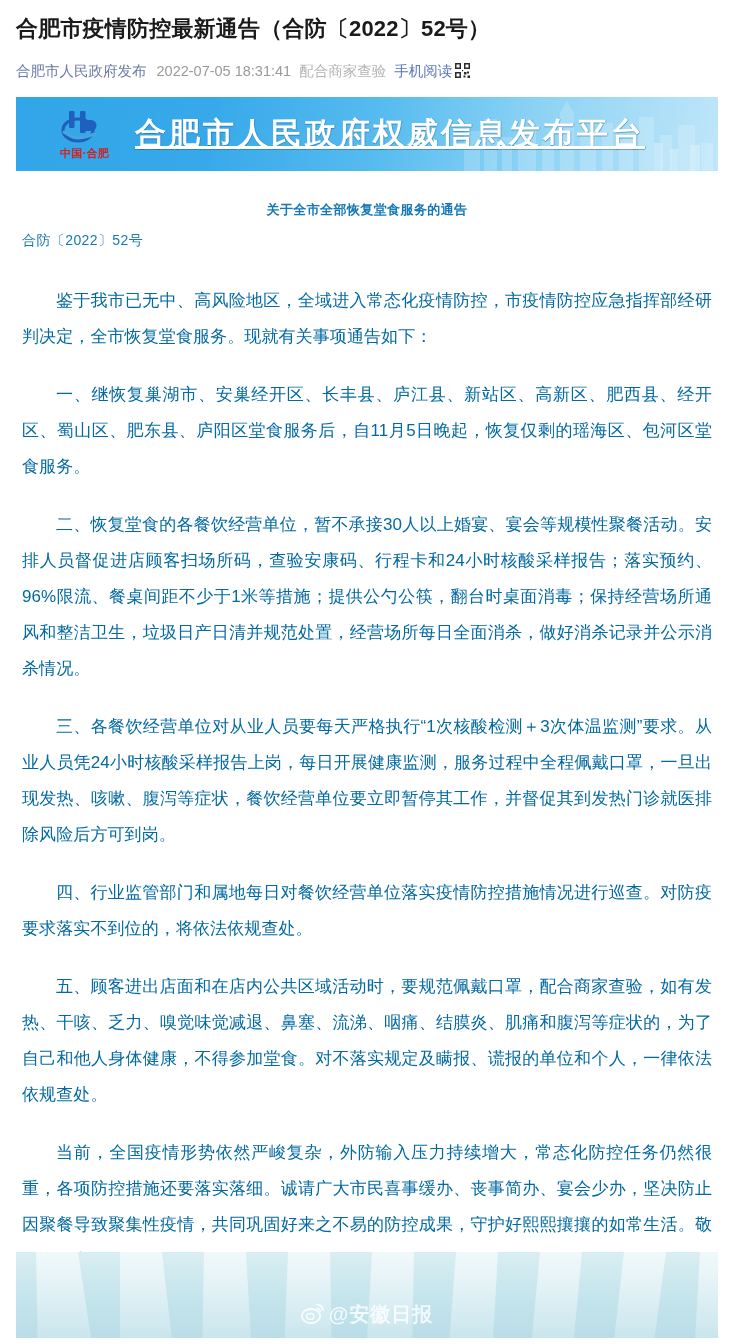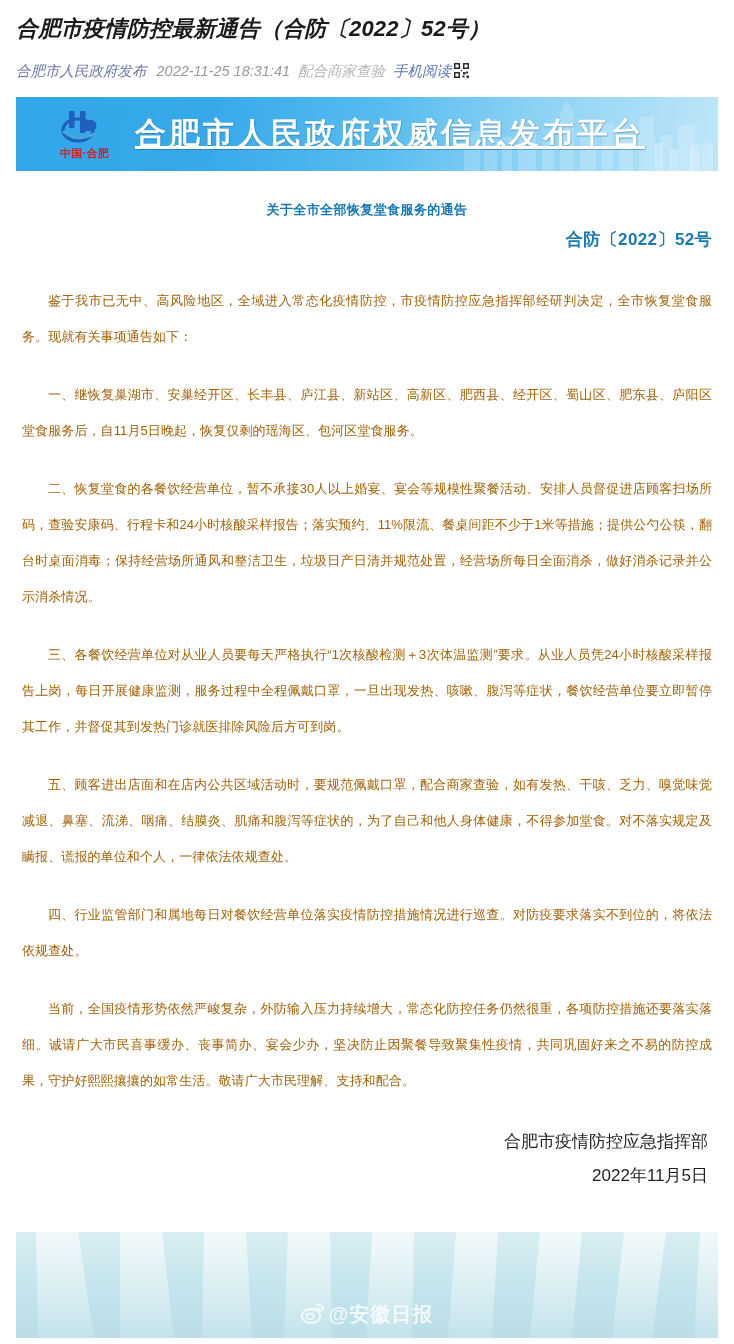--- a/index.html
+++ b/index.html
@@ -12,21 +12,20 @@
     height: 1344px;
     font-family: "Liberation Sans", "DejaVu Sans", sans-serif;
     color: #222222;
     overflow: hidden;
     position: relative;
   }
 
   
   .article-header {
     padding: 14px 4px 0 16px;
-    font-style: italic;
   }
   .page-title {
     font-size: 22px;
     line-height: 30px;
     font-weight: 700;
     color: #1a1a1a;
     letter-spacing: 0.2px;
     margin: 0;
   }
   .meta-row {
@@ -126,31 +125,31 @@
   .doc-title {
     text-align: center;
     color: #1678b5;
     font-weight: 700;
     font-size: 13px;
     line-height: 30px;
     margin-top: 24px;
     letter-spacing: 0.4px;
   }
   .doc-subtitle {
-    text-align: right;
+    text-align: left;
     color: #1678b5;
-    font-weight: 700;
-    font-size: 17px;
+    font-weight: 400;
+    font-size: 14px;
     line-height: 30px;
     letter-spacing: 0.4px;
   }
   .para {
-    font-size: 13px;
+    font-size: 17px;
     line-height: 36px;
-    color: #a16207;
+    color: #0369a1;
     text-align: justify;
     text-justify: inter-ideograph;
     margin: 22px 0 0 0;
     text-indent: 2em;
     letter-spacing: 0.1px;
   }
   .para.first {
     margin-top: 28px;
   }
   .sign {
@@ -164,21 +163,21 @@
   .sign .sign-date {
     display: block;
   }
 
   
   .footer-image {
     position: absolute;
     left: 16px;
     right: 16px;
     bottom: 6px;
-    height: 106px;
+    height: 86px;
     overflow: hidden;
     background: linear-gradient(180deg, #d9eef2 0%, #c4e4ec 55%, #b9dde7 100%);
   }
   .footer-image .stripes {
     position: absolute;
     inset: 0;
   }
   .watermark {
     position: absolute;
     left: 0;
@@ -200,21 +199,21 @@
   }
 </style>
 </head>
 <body>
 
 <div class="article-header">
   <h1 class="page-title">合肥市疫情防控最新通告（合防〔2022〕52号）</h1>
 
   <div class="meta-row">
     <span class="meta-source">合肥市人民政府发布</span>
-    <span class="meta-datetime">2022-11-25 18:31:41</span>
+    <span class="meta-datetime">2022-07-05 18:31:41</span>
     <span class="meta-location">配合商家查验</span>
     <span class="meta-mobile">手机阅读</span>
     <span class="qr-icon">
       <svg width="15" height="15" viewBox="0 0 15 15" aria-hidden="true">
         <rect x="0" y="0" width="6" height="6" fill="#2b2b2b"></rect>
         <rect x="1.5" y="1.5" width="3" height="3" fill="#ffffff"></rect>
         <rect x="9" y="0" width="6" height="6" fill="#2b2b2b"></rect>
         <rect x="10.5" y="1.5" width="3" height="3" fill="#ffffff"></rect>
         <rect x="0" y="9" width="6" height="6" fill="#2b2b2b"></rect>
         <rect x="1.5" y="10.5" width="3" height="3" fill="#ffffff"></rect>
@@ -267,24 +266,24 @@
     <div class="banner-title">合肥市人民政府权威信息发布平台</div>
   </div>
 </div>
 
 <div class="doc">
   <div class="doc-title">关于全市全部恢复堂食服务的通告</div>
   <div class="doc-subtitle">合防〔2022〕52号</div>
 
   <p class="para first">鉴于我市已无中、高风险地区，全域进入常态化疫情防控，市疫情防控应急指挥部经研判决定，全市恢复堂食服务。现就有关事项通告如下：</p>
   <p class="para">一、继恢复巢湖市、安巢经开区、长丰县、庐江县、新站区、高新区、肥西县、经开区、蜀山区、肥东县、庐阳区堂食服务后，自11月5日晚起，恢复仅剩的瑶海区、包河区堂食服务。</p>
-  <p class="para">二、恢复堂食的各餐饮经营单位，暂不承接30人以上婚宴、宴会等规模性聚餐活动。安排人员督促进店顾客扫场所码，查验安康码、行程卡和24小时核酸采样报告；落实预约、11%限流、餐桌间距不少于1米等措施；提供公勺公筷，翻台时桌面消毒；保持经营场所通风和整洁卫生，垃圾日产日清并规范处置，经营场所每日全面消杀，做好消杀记录并公示消杀情况。</p>
+  <p class="para">二、恢复堂食的各餐饮经营单位，暂不承接30人以上婚宴、宴会等规模性聚餐活动。安排人员督促进店顾客扫场所码，查验安康码、行程卡和24小时核酸采样报告；落实预约、96%限流、餐桌间距不少于1米等措施；提供公勺公筷，翻台时桌面消毒；保持经营场所通风和整洁卫生，垃圾日产日清并规范处置，经营场所每日全面消杀，做好消杀记录并公示消杀情况。</p>
   <p class="para">三、各餐饮经营单位对从业人员要每天严格执行“1次核酸检测＋3次体温监测”要求。从业人员凭24小时核酸采样报告上岗，每日开展健康监测，服务过程中全程佩戴口罩，一旦出现发热、咳嗽、腹泻等症状，餐饮经营单位要立即暂停其工作，并督促其到发热门诊就医排除风险后方可到岗。</p>
+  <p class="para">四、行业监管部门和属地每日对餐饮经营单位落实疫情防控措施情况进行巡查。对防疫要求落实不到位的，将依法依规查处。</p>
   <p class="para">五、顾客进出店面和在店内公共区域活动时，要规范佩戴口罩，配合商家查验，如有发热、干咳、乏力、嗅觉味觉减退、鼻塞、流涕、咽痛、结膜炎、肌痛和腹泻等症状的，为了自己和他人身体健康，不得参加堂食。对不落实规定及瞒报、谎报的单位和个人，一律依法依规查处。</p>
-  <p class="para">四、行业监管部门和属地每日对餐饮经营单位落实疫情防控措施情况进行巡查。对防疫要求落实不到位的，将依法依规查处。</p>
   <p class="para">当前，全国疫情形势依然严峻复杂，外防输入压力持续增大，常态化防控任务仍然很重，各项防控措施还要落实落细。诚请广大市民喜事缓办、丧事简办、宴会少办，坚决防止因聚餐导致聚集性疫情，共同巩固好来之不易的防控成果，守护好熙熙攘攘的如常生活。敬请广大市民理解、支持和配合。</p>
 
   <div class="sign">
     <span>合肥市疫情防控应急指挥部</span>
     <span class="sign-date">2022年11月5日</span>
   </div>
 </div>
 
 <div class="footer-image">
   <svg class="stripes" viewBox="0 0 702 106" preserveAspectRatio="none">

